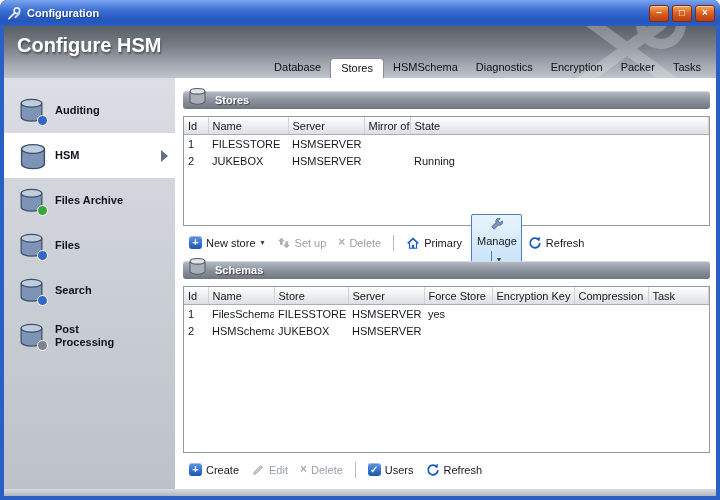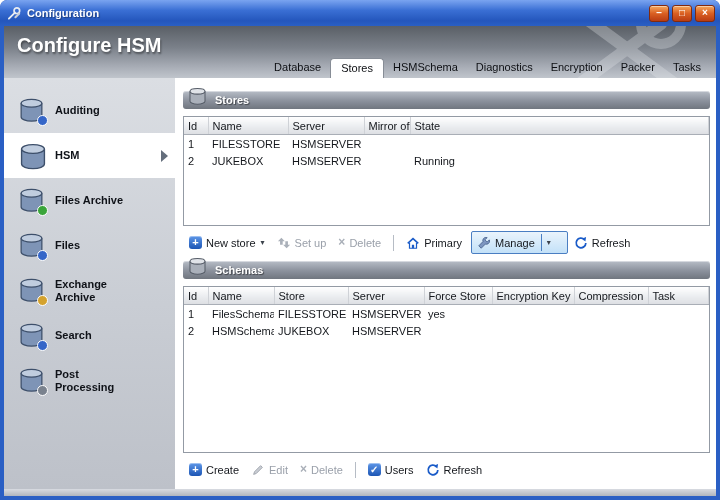--- a/index.html
+++ b/index.html
@@ -30,21 +30,21 @@
   .section-title{margin-left:32px;line-height:18px;font-size:11px;font-weight:bold;color:#fff;text-shadow:1px 1px 1px rgba(0,0,0,.5);display:block;}
   .table-wrap{border:1px solid #939aa4;background:#fff;overflow:hidden;margin-bottom:3px;}
   .stores-wrap{flex:none;height:108px;}
   .schemas-wrap{flex:1;}
   table.grid{width:100%;border-collapse:collapse;table-layout:fixed;font-size:11px;}
   .grid th{background:linear-gradient(180deg,#ffffff 0%,#ebedf0 55%,#dddfe3 100%);border-right:1px solid #cfd2d7;border-bottom:1px solid #a9aeb6;font-weight:normal;text-align:left;padding:1px 4px;height:15px;color:#15181d;white-space:nowrap;overflow:hidden;margin-top:28px;}
   .grid td{padding:1px 4px;height:15px;color:#15181d;white-space:nowrap;overflow:hidden;}
   .toolbar{flex:none;height:25px;display:flex;align-items:center;padding:1px 0;margin-bottom:5px;font-size:11px;}
   .tb-btn{display:flex;align-items:center;gap:4px;padding:2px 5px;border:1px solid transparent;border-radius:2px;color:#15181d;white-space:nowrap;cursor:default;}
   .tb-btn.disabled{color:#9aa0aa;}
-  .tb-btn.manage{background:linear-gradient(180deg,#eaf4fc 0%,#c3e1f8 100%);border-color:#4a7ec2;padding-right:12px;margin-left:3px;}
+  .tb-btn.manage{background:linear-gradient(180deg,#eaf4fc 0%,#c3e1f8 100%);border-color:#4a7ec2;padding-right:4px;margin-left:3px;flex-direction:column;}
   .dd-part{display:flex;align-items:center;height:17px;border-left:1px solid #4a7ec2;padding:0 4px;margin-left:2px;}
   .caret{font-size:8px;color:#3c424b;margin-left:1px;}
   .tb-sep{width:1px;height:16px;background:#b6bcc5;margin:0 6px;}
   .ico-plus{width:13px;height:13px;border-radius:3px;background:linear-gradient(180deg,#5e97e8 0%,#1c55b4 100%);color:#fff;font-size:11px;font-weight:bold;line-height:13px;text-align:center;box-shadow:inset 0 1px 0 rgba(255,255,255,.4);}
   .ico-x{font-size:12px;font-weight:bold;color:#a9afb8;line-height:13px;}
   .ico-check{width:13px;height:13px;border-radius:3px;background:linear-gradient(180deg,#5e97e8 0%,#1c55b4 100%);color:#fff;font-size:10px;font-weight:bold;line-height:13px;text-align:center;box-shadow:inset 0 1px 0 rgba(255,255,255,.4);}
   .statusbar{flex:none;height:7px;background:linear-gradient(180deg,#d8dbe1 0%,#b0b5bd 100%);}
 </style>
 </head>
 <body>
@@ -128,30 +128,20 @@
           <span class="icon-wrap">
             <svg width="29" height="29" viewBox="0 0 28 28">
                 <path d="M4 7v13.2c0 2.2 4.5 4 10 4s10-1.8 10-4V7" fill="#7e94b6" stroke="#3d4f6a" stroke-width="1.2"></path>
                 <ellipse cx="14" cy="7" rx="10" ry="3.8" fill="#c0cddf" stroke="#3d4f6a" stroke-width="1.2"></ellipse>
               </svg>
             <span class="badge" style="background:#3566c8"></span>
           </span>
           <span class="side-label">Files</span>
         </div>
 
-        <div class="side-item">
-          <span class="icon-wrap">
-            <svg width="29" height="29" viewBox="0 0 28 28">
-                <path d="M4 7v13.2c0 2.2 4.5 4 10 4s10-1.8 10-4V7" fill="#7e94b6" stroke="#3d4f6a" stroke-width="1.2"></path>
-                <ellipse cx="14" cy="7" rx="10" ry="3.8" fill="#c0cddf" stroke="#3d4f6a" stroke-width="1.2"></ellipse>
-              </svg>
-            <span class="badge" style="background:#d4a22e"></span>
-          </span>
-          <span class="side-label">Exchange Archive</span>
-        </div>
 
         <div class="side-item">
           <span class="icon-wrap">
             <svg width="29" height="29" viewBox="0 0 28 28">
                 <path d="M4 7v13.2c0 2.2 4.5 4 10 4s10-1.8 10-4V7" fill="#7e94b6" stroke="#3d4f6a" stroke-width="1.2"></path>
                 <ellipse cx="14" cy="7" rx="10" ry="3.8" fill="#c0cddf" stroke="#3d4f6a" stroke-width="1.2"></ellipse>
               </svg>
             <span class="badge" style="background:#3566c8"></span>
           </span>
           <span class="side-label">Search</span>

